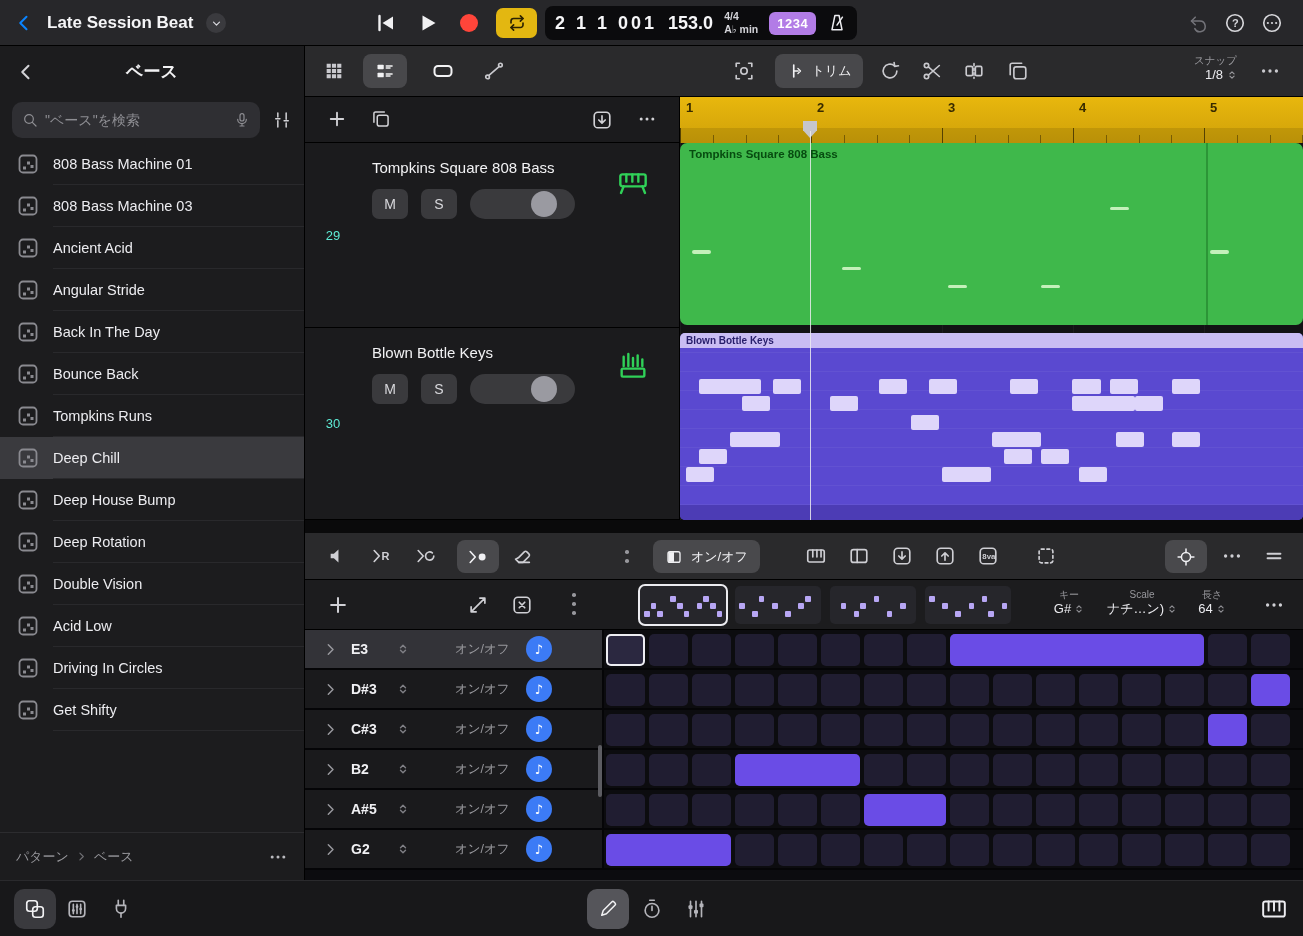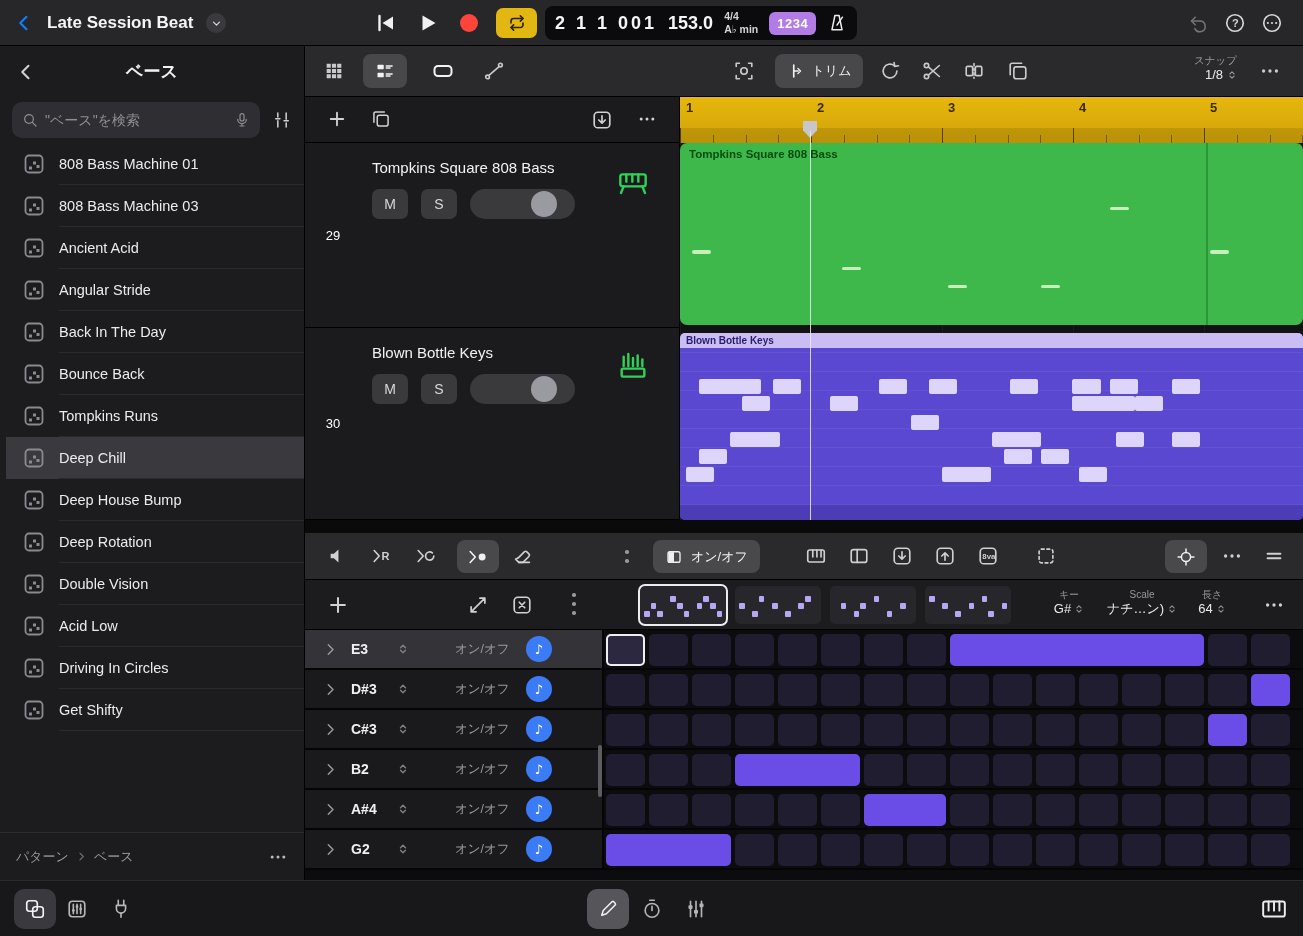--- a/index.html
+++ b/index.html
@@ -38,21 +38,21 @@
   
   #sidebar{position:absolute;left:0;top:46px;width:305px;height:834px;background:#1c1c1e;border-right:1px solid #000;}
   #sb-header{position:relative;height:51px;display:flex;align-items:center;justify-content:center;}
   #sb-back{position:absolute;left:16px;color:#d2d2d6;}
   #sb-title{font-size:17px;font-weight:600;color:#f2f2f4;}
   #sb-search-row{display:flex;align-items:center;padding:0 12px;gap:12px;height:46px;}
   #sb-search{flex:1;display:flex;align-items:center;gap:7px;background:#2f2f33;border-radius:10px;height:36px;padding:0 10px;color:#8e8e93;}
   #sb-input{flex:1;background:transparent;border:none;outline:none;color:#e8e8ec;font-size:14px;min-width:0;font-family:inherit;}
   #sb-input::placeholder{color:#8e8e93;}
   #sb-filter{color:#d2d2d6;}
-  #sidebar-list{position:absolute;top:97px;left:0;right:0;bottom:48px;overflow:hidden;padding-left:6px;}
+  #sidebar-list{position:absolute;top:97px;left:0;right:0;bottom:48px;overflow:hidden;}
   .sb-item{height:42px;display:flex;align-items:center;gap:13px;padding:0 16px;position:relative;}
   .sb-item::after{content:"";position:absolute;left:53px;right:0;bottom:0;height:1px;background:#29292c;}
   .sb-item.selected{background:#3a3a3e;}
   .sb-ic{width:24px;height:24px;color:#8a8a90;}
   .sb-label{font-size:14.5px;color:#ececf0;}
   #sb-footer{position:absolute;bottom:0;left:0;right:0;height:48px;border-top:1px solid #2c2c2f;display:flex;align-items:center;padding:0 16px;gap:7px;color:#98989d;font-size:13px;}
   .crumb-ch{color:#707075;}
   #sb-more{margin-left:auto;color:#b9b9be;}
 
   
@@ -66,21 +66,21 @@
   .pill-label{font-size:13px;}
   #snap-box{position:absolute;right:66px;top:8px;text-align:right;line-height:1.25;}
   #snap-label{display:block;font-size:10.5px;color:#98989d;}
   #snap-value{display:flex;gap:4px;align-items:center;justify-content:flex-end;font-size:13px;color:#ececf0;}
   #snap-value .ic{color:#98989d;}
 
   #track-col{position:absolute;left:0;top:51px;width:375px;height:423px;background:#1b1b1d;border-right:1px solid #000;}
   #track-col-header{position:relative;height:46px;border-bottom:1px solid #000;}
   .mt2{position:absolute;top:12px;color:#d2d2d6;}
   .trow{position:relative;border-bottom:1px solid #000;}
-  .tnum{position:absolute;left:0;top:0;bottom:0;width:56px;display:flex;align-items:center;justify-content:center;color:#ffffff;font-size:13px;}
+  .tnum{position:absolute;left:0;top:0;bottom:0;width:56px;display:flex;align-items:center;justify-content:center;color:#5eead4;font-size:13px;}
   .tbody{position:absolute;left:67px;top:16px;}
   .tname{font-size:15px;color:#f2f2f4;margin-bottom:13px;}
   .tctrls{display:flex;gap:13px;align-items:center;}
   .msbtn{width:36px;height:30px;border-radius:7px;background:#3a3a3d;color:#d8d8dc;display:flex;align-items:center;justify-content:center;font-size:14px;}
   .vslider{position:relative;width:105px;height:30px;border-radius:15px;background:#3a3a3d;}
   .knob{position:absolute;top:2px;left:58%;width:26px;height:26px;border-radius:50%;background:#9a9aa1;}
   .ticon{position:absolute;right:30px;top:22px;color:#30d158;}
 
   #timeline{position:absolute;left:375px;top:51px;width:623px;height:423px;background:#121214;background-image:repeating-linear-gradient(to right,rgba(255,255,255,.045) 0 1px,transparent 1px 131px);}
   #ruler{position:absolute;top:0;left:0;width:100%;height:46px;background:linear-gradient(#e8b70d,#cfa109);box-shadow:inset 0 -15px rgba(0,0,0,.10);}
@@ -985,21 +985,21 @@
             <span class="sbar" style="left: 129px; width: 125px;"></span>
           </div>
         </div>
         <div class="srow">
           <div class="slabel">
             <span class="ic chev">
               <svg viewBox="0 0 24 24" fill="none" stroke="currentColor" stroke-width="1.8" stroke-linecap="round" stroke-linejoin="round">
                 <path d="M8.5 4.5L16 12l-7.5 7.5" stroke-width="2.4"></path>
               </svg>
             </span>
-            <span class="nname">A#4</span>
+            <span class="nname">A#5</span>
             <span class="ic stp">
               <svg viewBox="0 0 24 24" fill="none" stroke="currentColor" stroke-width="1.8" stroke-linecap="round" stroke-linejoin="round">
                 <path d="M7 9.5L12 4.5l5 5M7 14.5l5 5 5-5" stroke-width="2.8"></path>
               </svg>
             </span>
             <span class="onoff">オン/オフ</span>
             <span class="ncirc">♪</span>
           </div>
           <div class="scells">
             <span class="cell" style="left: 0px;"></span>

